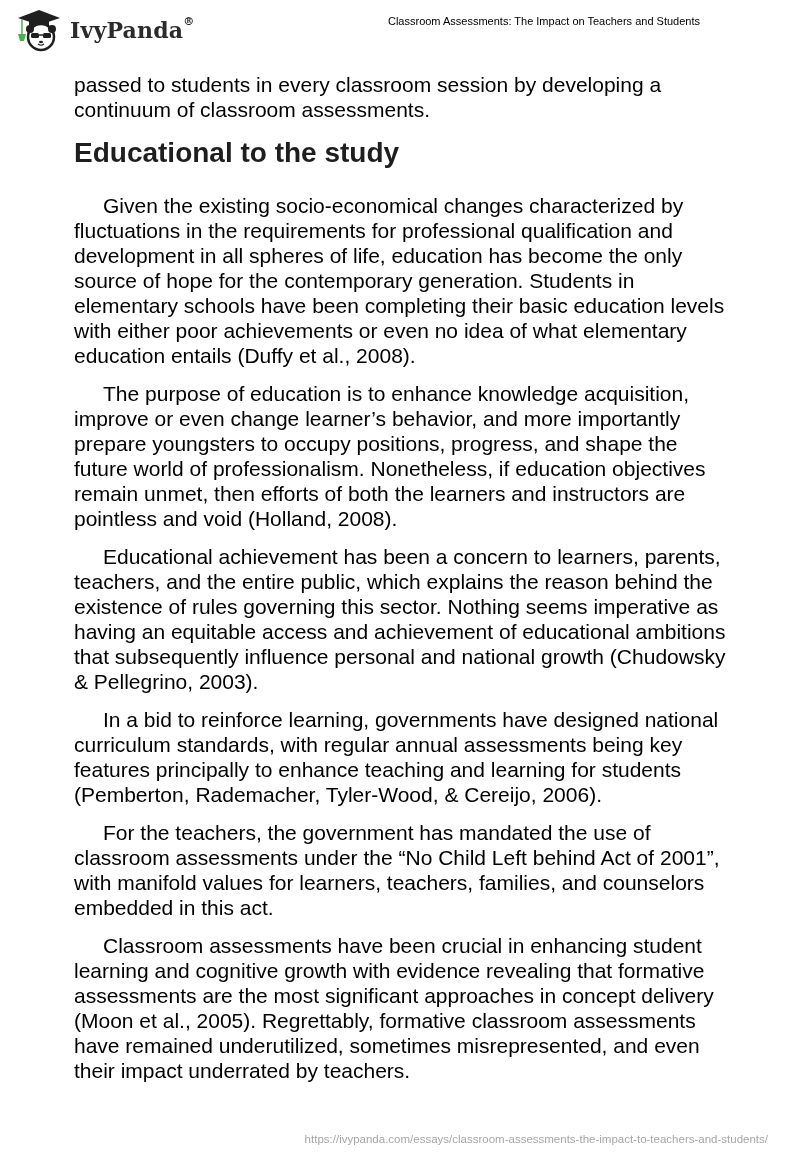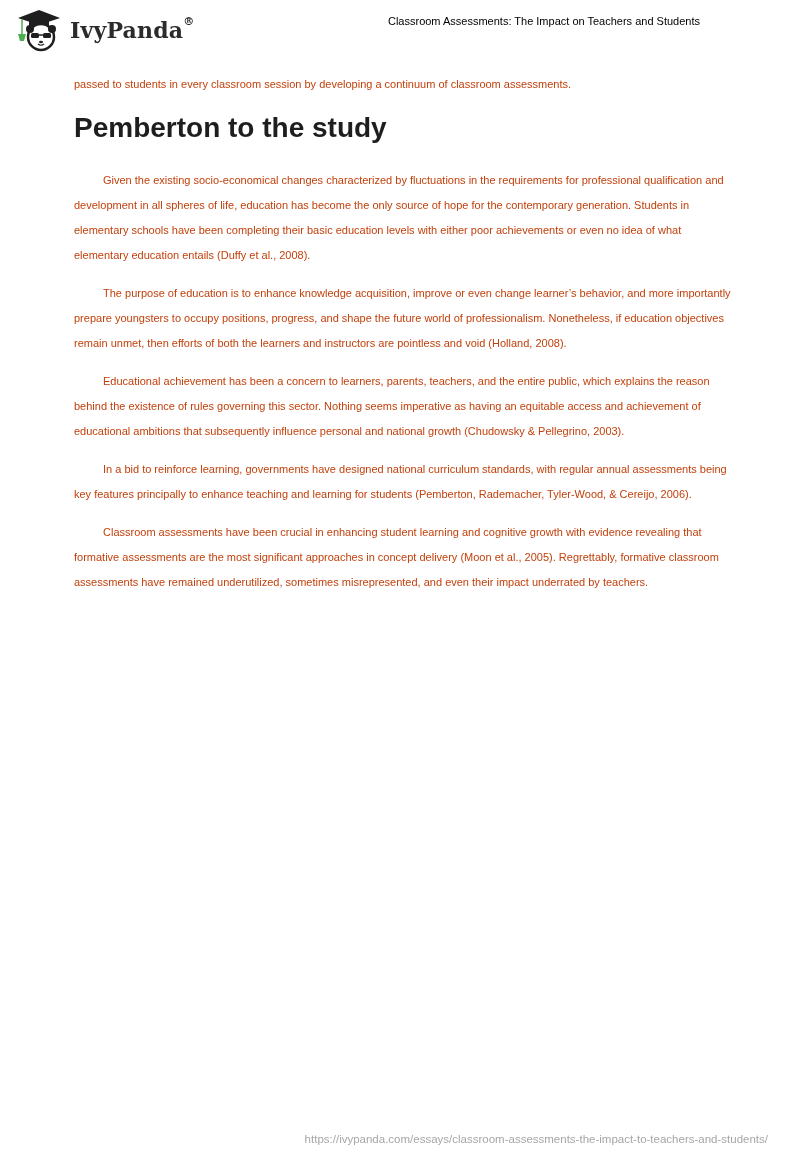--- a/index.html
+++ b/index.html
@@ -6,21 +6,21 @@
   body { width: 800px; height: 1160px; position: relative; overflow: hidden;
          font-family: "Liberation Sans", sans-serif; color: #222222; }
   .header { position: absolute; left: 0; top: 0; width: 732px; height: 60px; }
   .logo { position: absolute; left: 16px; top: 8px; display: flex; align-items: center; }
   .logo svg { display: block; }
   .logo-text { font-family: "DejaVu Serif", serif; font-weight: bold; font-size: 22px;
                color: #2b2b2b; margin-left: 8px; letter-spacing: 0.2px; }
   .logo-text sup { font-size: 11px; font-weight: bold; vertical-align: top; position: relative; top: -2px; }
   .doc-title { position: absolute; right: 32px; top: 15px; font-size: 11px; color: #000000; }
   .content { position: absolute; left: 74px; top: 72px; width: 660px; }
-  p { margin: 0 0 13px 0; font-size: 11px; line-height: 25px; color: #c2410c; }
+  p { margin: 0 0 13px 0; font-size: 21px; line-height: 25px; color: #000000; }
   p.indent { text-indent: 29px; }
   h2 { margin: 10px 0 22px 0; font-size: 28px; font-weight: bold; color: #1e1e1e; line-height: 36px; }
   .footer-url { position: absolute; right: 32px; top: 1133px; font-size: 11.5px; color: #a6a6a6; text-align: right; }
 </style>
 </head>
 <body>
 
 <div class="header">
   <div class="logo">
     <svg width="46" height="44" viewBox="0 0 46 44">
@@ -42,21 +42,22 @@
       <ellipse cx="25" cy="34" rx="2" ry="1.3" fill="#1f1f1f"></ellipse>
       <path d="M22 36 Q25 38.5 28 36" stroke="#1f1f1f" stroke-width="1.2" fill="none"></path>
     </svg>
     <span class="logo-text"><span>IvyPanda</span><sup>®</sup></span>
   </div>
   <div class="doc-title">Classroom Assessments: The Impact on Teachers and Students</div>
 </div>
 
 <div class="content">
   <p>passed to students in every classroom session by developing a continuum of classroom assessments.</p>
-  <h2>Pemberton to the study</h2>
+  <h2>Educational to the study</h2>
   <p class="indent">Given the existing socio-economical changes characterized by fluctuations in the requirements for professional qualification and development in all spheres of life, education has become the only source of hope for the contemporary generation. Students in elementary schools have been completing their basic education levels with either poor achievements or even no idea of what elementary education entails (Duffy et al., 2008).</p>
   <p class="indent">The purpose of education is to enhance knowledge acquisition, improve or even change learner’s behavior, and more importantly prepare youngsters to occupy positions, progress, and shape the future world of professionalism. Nonetheless, if education objectives remain unmet, then efforts of both the learners and instructors are pointless and void (Holland, 2008).</p>
   <p class="indent">Educational achievement has been a concern to learners, parents, teachers, and the entire public, which explains the reason behind the existence of rules governing this sector. Nothing seems imperative as having an equitable access and achievement of educational ambitions that subsequently influence personal and national growth (Chudowsky &amp; Pellegrino, 2003).</p>
   <p class="indent">In a bid to reinforce learning, governments have designed national curriculum standards, with regular annual assessments being key features principally to enhance teaching and learning for students (Pemberton, Rademacher, Tyler-Wood, &amp; Cereijo, 2006).</p>
+  <p class="indent">For the teachers, the government has mandated the use of classroom assessments under the “No Child Left behind Act of 2001”, with manifold values for learners, teachers, families, and counselors embedded in this act.</p>
   <p class="indent">Classroom assessments have been crucial in enhancing student learning and cognitive growth with evidence revealing that formative assessments are the most significant approaches in concept delivery (Moon et al., 2005). Regrettably, formative classroom assessments have remained underutilized, sometimes misrepresented, and even their impact underrated by teachers.</p>
 </div>
 
 <div class="footer-url">https://ivypanda.com/essays/classroom-assessments-the-impact-to-teachers-and-students/</div>
 
 </body></html>

